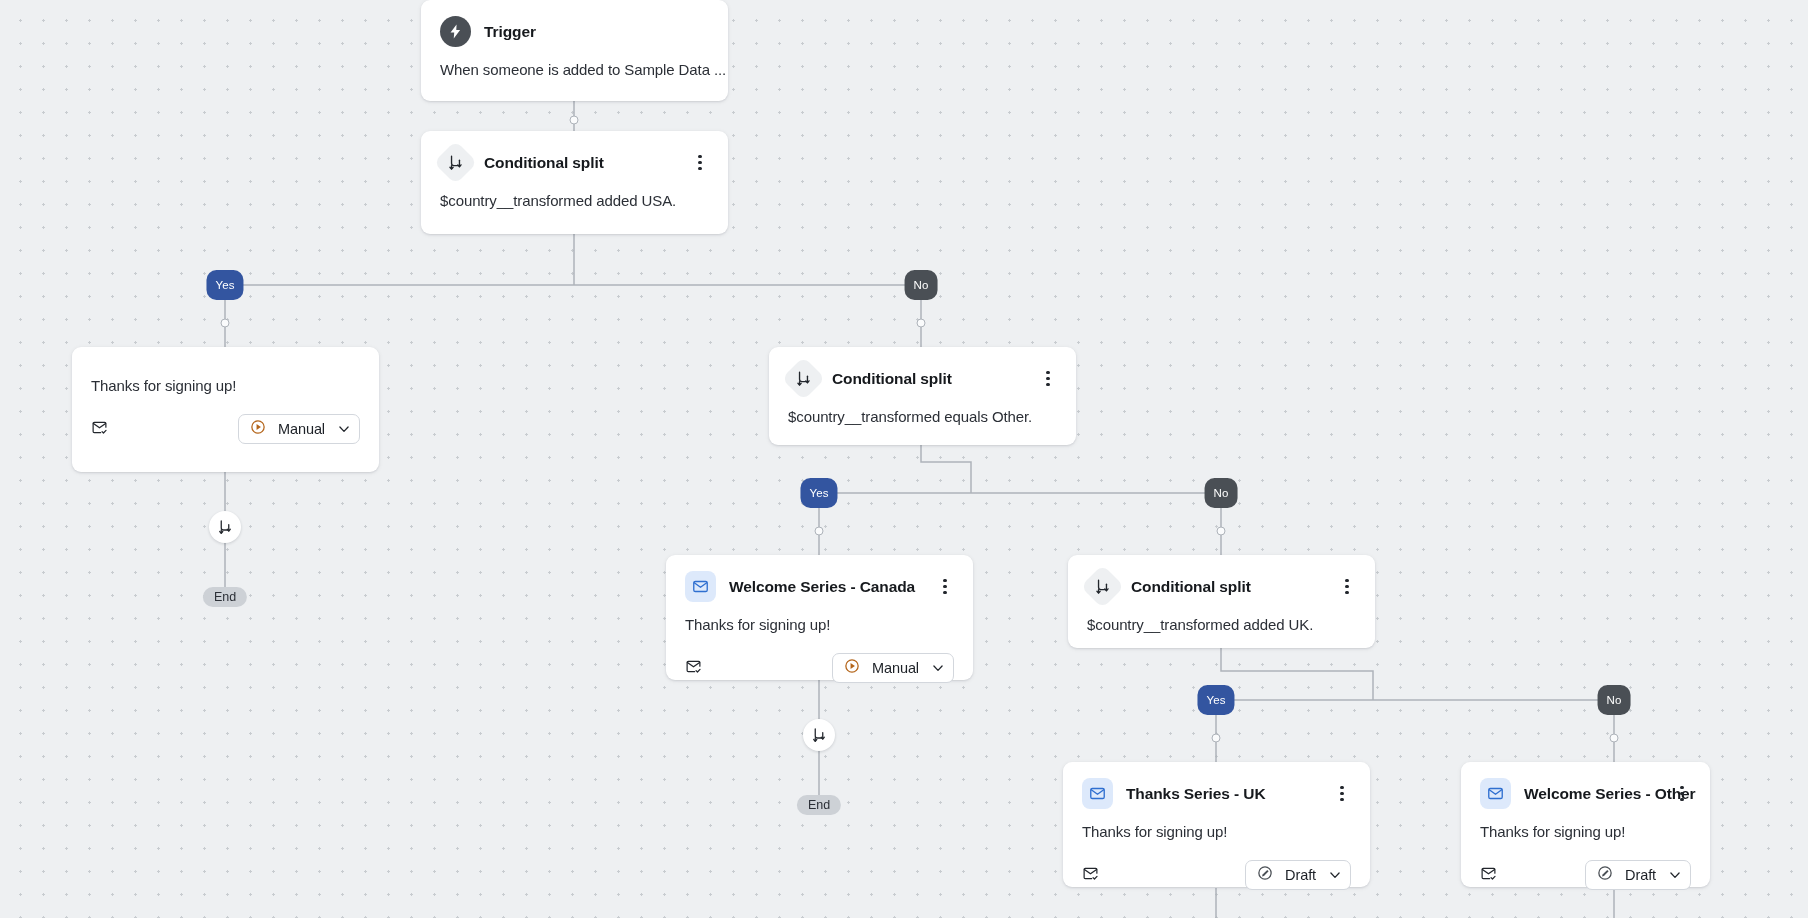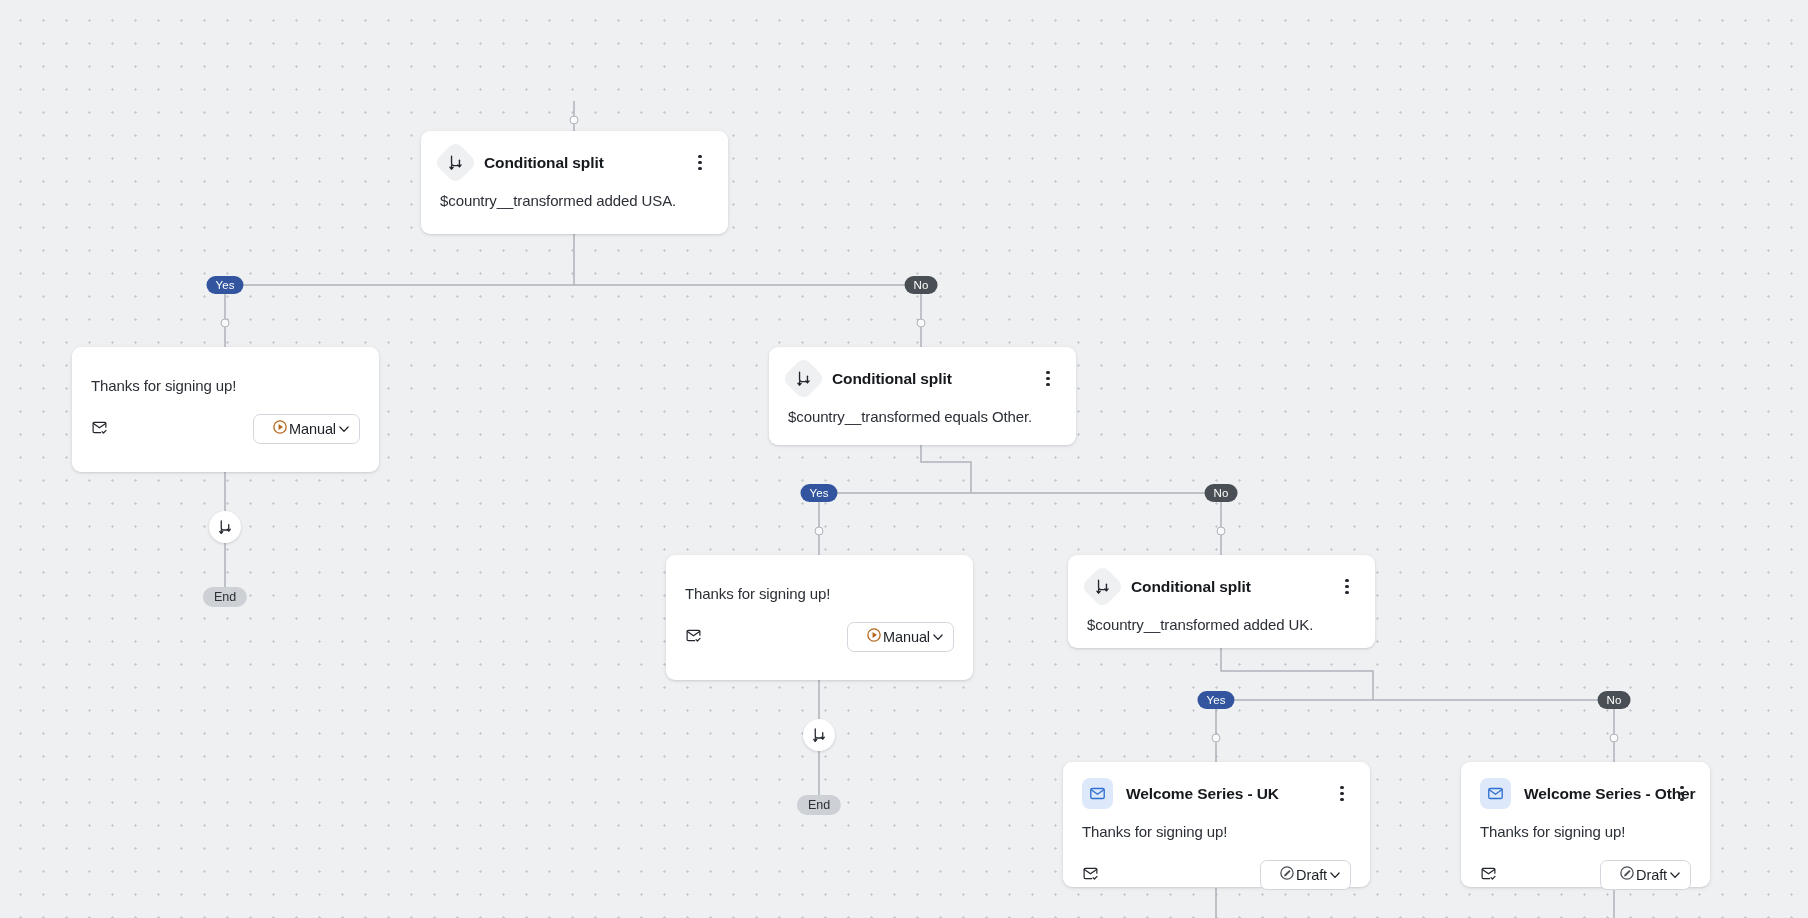--- a/index.html
+++ b/index.html
@@ -86,39 +86,39 @@
   
   .card-foot {
     margin-top: 20px;
     display: flex;
     align-items: center;
     justify-content: space-between;
   }
   .status-pill {
     display: inline-flex;
     align-items: center;
-    gap: 1px;
+    gap: 12px;
     height: 30px;
-    padding: 0 8px 0 18px;
+    padding: 0 8px 0 11px;
     border: 1px solid #d3d7dd;
     border-radius: 7px;
     background: #fff;
     cursor: pointer;
   }
   .status-pill .label {
     font-size: 14.5px;
     color: #1d2127;
     letter-spacing: -0.1px;
   }
   .chev { width: 14px; height: 14px; flex: 0 0 auto; }
 
   
   .branch-badge {
     position: absolute;
-    height: 18px;
+    height: 30px;
     padding: 0 9px;
     border-radius: 10px;
     display: flex; align-items: center; justify-content: center;
     font-size: 11.5px;
     color: #ffffff;
     letter-spacing: 0.1px;
     cursor: pointer;
     transform: translate(-50%, -50%);
   }
   .badge-yes { background: #3355a0; }
@@ -196,20 +196,31 @@
   </svg>
 
   <div class="wire-dot" style="left:574px; top:120px;"></div>
   <div class="wire-dot" style="left:225px; top:323px;"></div>
   <div class="wire-dot" style="left:921px; top:323px;"></div>
   <div class="wire-dot" style="left:819px; top:531px;"></div>
   <div class="wire-dot" style="left:1221px; top:531px;"></div>
   <div class="wire-dot" style="left:1216px; top:738px;"></div>
   <div class="wire-dot" style="left:1614px; top:738px;"></div>
 
+  <div class="card" style="left:421px; top:0px; width:307px; height:101px;">
+    <div class="card-head">
+      <span class="icon-box icon-trigger">
+        <svg width="17" height="17" viewBox="0 0 24 24" fill="#ffffff">
+          <path d="M13.5 2 L5 13.5 h5.2 L9.5 22 L18.5 10 h-5.4 z"></path>
+        </svg>
+      </span>
+      <span class="card-title">Trigger</span>
+    </div>
+    <div class="card-desc">When someone is added to Sample Data ...</div>
+  </div>
 
   <div class="card" style="left:421px; top:131px; width:307px; height:103px;">
     <div class="card-head">
       <span class="icon-box icon-split">
         <svg width="19" height="19" viewBox="0 0 24 24" fill="none" stroke="#22262c" stroke-width="1.7" stroke-linecap="round" stroke-linejoin="round">
           <path d="M7 4 v9 a3 3 0 0 0 3 3 h6"></path>
           <path d="M7 16 l0 4"></path>
             <path d="M5 18 l2 2.4 l2 -2.4"></path>
           <path d="M17 9 l0 8"></path>
             <path d="M15 15 l2 2.4 l2 -2.4"></path>
@@ -282,20 +293,34 @@
           <i></i>
         </span>
     </div>
     <div class="card-desc">$country__transformed equals Other.</div>
   </div>
 
   <div class="branch-badge badge-yes" style="left:819px; top:493px;">Yes</div>
   <div class="branch-badge badge-no" style="left:1221px; top:493px;">No</div>
 
   <div class="card" style="left:666px; top:555px; width:307px; height:125px;">
+    <div class="card-head">
+      <span class="icon-box icon-mail">
+        <svg width="17" height="17" viewBox="0 0 24 24" fill="none" stroke="#2f6fd0" stroke-width="1.9" stroke-linecap="round" stroke-linejoin="round">
+          <rect x="2.5" y="5" width="19" height="14" rx="2.2"></rect>
+          <path d="M3.2 6.6 L12 13 L20.8 6.6"></path>
+        </svg>
+      </span>
+      <span class="card-title">Welcome Series - Canada</span>
+      <span class="kebab">
+          <i></i>
+          <i></i>
+          <i></i>
+        </span>
+    </div>
     <div class="card-desc">Thanks for signing up!</div>
     <div class="card-foot">
       <span>
         <svg width="17" height="17" viewBox="0 0 24 24" fill="none" stroke="#22262c" stroke-width="1.7" stroke-linecap="round" stroke-linejoin="round">
           <path d="M21 11.5 V6.5 a1.7 1.7 0 0 0 -1.7 -1.7 H4.7 A1.7 1.7 0 0 0 3 6.5 v11 a1.7 1.7 0 0 0 1.7 1.7 h9"></path>
           <path d="M3.4 6.2 L12 12.4 L20.6 6.2"></path>
           <path d="M15.6 17.8 l2 2 l3.6 -3.8"></path>
         </svg>
       </span>
       <span class="status-pill">
@@ -349,21 +374,21 @@
   <div class="branch-badge badge-no" style="left:1614px; top:700px;">No</div>
 
   <div class="card" style="left:1063px; top:762px; width:307px; height:125px;">
     <div class="card-head">
       <span class="icon-box icon-mail">
         <svg width="17" height="17" viewBox="0 0 24 24" fill="none" stroke="#2f6fd0" stroke-width="1.9" stroke-linecap="round" stroke-linejoin="round">
           <rect x="2.5" y="5" width="19" height="14" rx="2.2"></rect>
           <path d="M3.2 6.6 L12 13 L20.8 6.6"></path>
         </svg>
       </span>
-      <span class="card-title">Welcome Series - UK</span>
+      <span class="card-title">Thanks Series - UK</span>
       <span class="kebab">
           <i></i>
           <i></i>
           <i></i>
         </span>
     </div>
     <div class="card-desc">Thanks for signing up!</div>
     <div class="card-foot">
       <span>
         <svg width="17" height="17" viewBox="0 0 24 24" fill="none" stroke="#22262c" stroke-width="1.7" stroke-linecap="round" stroke-linejoin="round">

